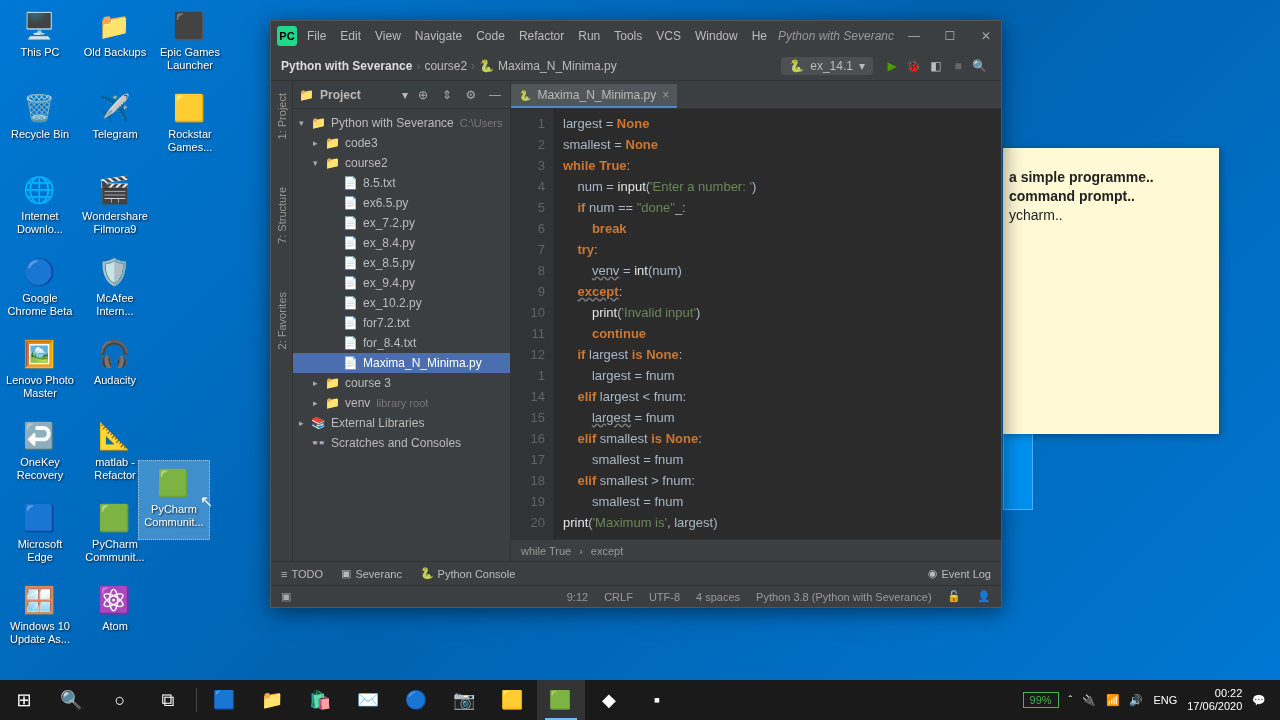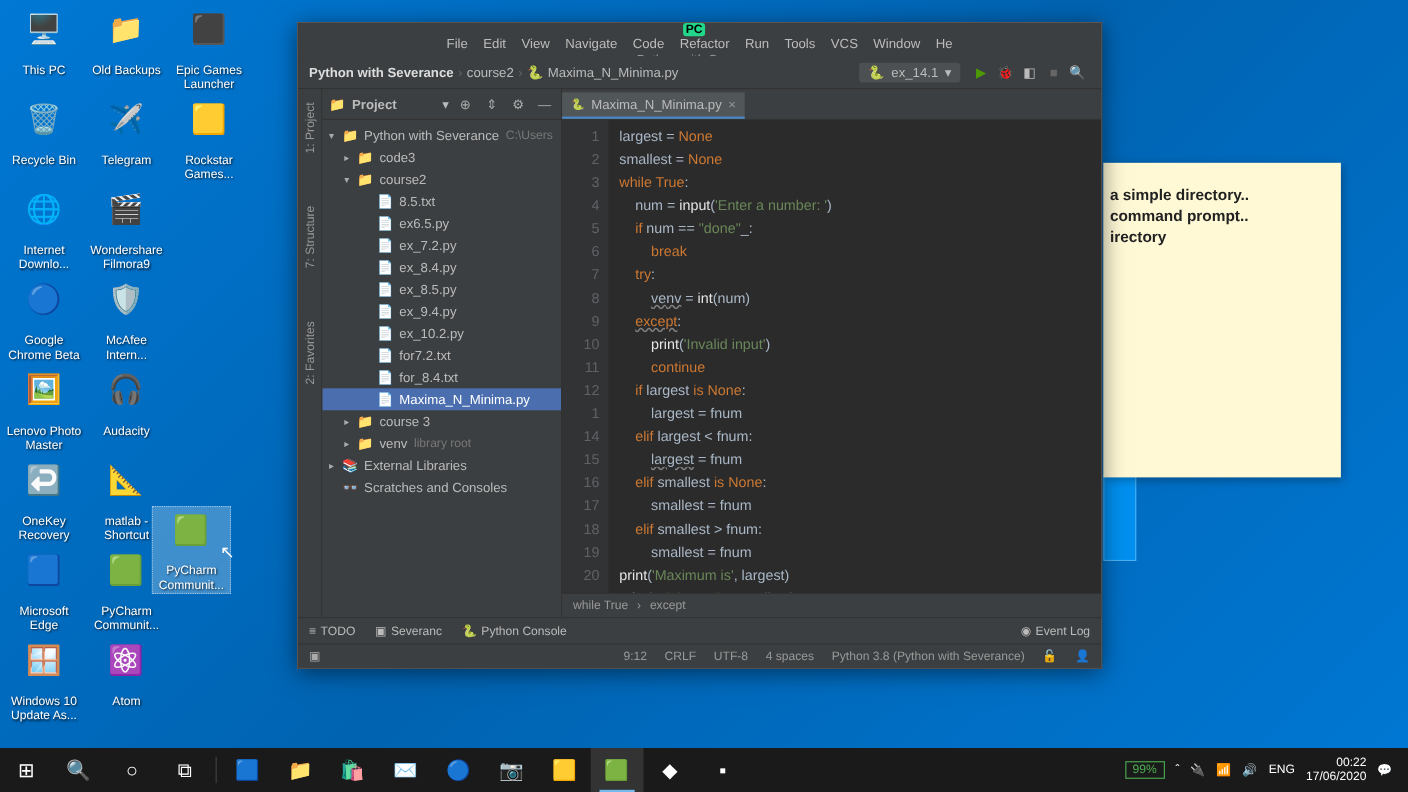--- a/index.html
+++ b/index.html
@@ -4,25 +4,25 @@
 <style>
 * { margin: 0; padding: 0; box-sizing: border-box; font-family: "Segoe UI", Arial, sans-serif; }
 body { width: 1280px; height: 720px; background: linear-gradient(135deg, #0078d4 0%, #0063b1 50%, #0078d4 100%); overflow: hidden; position: relative; }
 
 
 .desktop { position: absolute; top: 0; left: 0; width: 260px; height: 680px; padding: 4px; }
 .desktop-col { float: left; width: 75px; }
 .desktop-icon { width: 72px; height: 80px; display: flex; flex-direction: column; align-items: center; justify-content: flex-start; padding-top: 4px; cursor: pointer; margin-bottom: 2px; }
 .desktop-icon.selected { background: rgba(255,255,255,0.25); border: 1px dotted rgba(255,255,255,0.5); }
 .di-img { width: 36px; height: 36px; display: flex; align-items: center; justify-content: center; font-size: 26px; }
-.di-label { color: #fff; font-size: 11px; text-align: center; text-shadow: 1px 1px 2px rgba(0,0,0,0.8); line-height: 13px; max-width: 72px; word-wrap: break-word; margin-top: 14px; }
+.di-label { color: #fff; font-size: 11px; text-align: center; text-shadow: 1px 1px 2px rgba(0,0,0,0.8); line-height: 13px; max-width: 72px; word-wrap: break-word; margin-top: 2px; }
 
 
 .ide { position: absolute; left: 270px; top: 20px; width: 732px; height: 588px; background: #3c3f41; border: 1px solid #555; box-shadow: 0 4px 20px rgba(0,0,0,0.5); display: flex; flex-direction: column; color: #bbb; font-size: 12px; }
-.titlebar { height: 30px; display: flex; align-items: center; background: #3c3f41; padding: 0 6px; flex-direction: column; }
+.titlebar { height: 30px; display: flex; align-items: center; background: #3c3f41; padding: 0 6px; }
 .tb-icon { width: 20px; height: 20px; background: #21d789; border-radius: 3px; margin-right: 10px; display:flex;align-items:center;justify-content:center;font-size:11px;font-weight:bold;color:#000;}
 .menu { display: flex; gap: 14px; flex: 0 0 auto; }
 .menu span { color: #bbb; cursor: pointer; }
 .tb-title { flex: 1; text-align: center; color: #999; font-style: italic; }
 .winbtns { display: flex; gap: 18px; }
 .winbtn { width: 18px; height: 18px; display: flex; align-items: center; justify-content: center; color: #aaa; cursor: pointer; }
 
 .toolbar { height: 30px; background: #3c3f41; border-bottom: 1px solid #323232; display: flex; align-items: center; padding: 0 10px; }
 .breadcrumb { flex: 1; display: flex; align-items: center; gap: 4px; color: #bbb; }
 .breadcrumb .sep { color: #666; }
@@ -51,21 +51,21 @@
 .ind1 { padding-left: 20px; } .ind2 { padding-left: 38px; }
 
 .editor { flex: 1; display: flex; flex-direction: column; background: #2b2b2b; min-width: 0; }
 .tabs { height: 28px; background: #3c3f41; display: flex; align-items: flex-end; border-bottom: 1px solid #323232; }
 .tab { background: #515658; padding: 4px 8px; display: flex; align-items: center; gap: 6px; color: #bbb; border-bottom: 2px solid #4a88c7; }
 .tab .ticon2 { color: #ffc66d; font-size: 10px; }
 .tab .close { color: #999; cursor: pointer; }
 .code-area { flex: 1; display: flex; font-family: "JetBrains Mono", Consolas, monospace; font-size: 13px; overflow: hidden; }
 .gutter { width: 42px; background: #313335; text-align: right; padding: 4px 8px 0 0; color: #606366; line-height: 21px; }
 .code { flex: 1; padding: 4px 0 0 10px; line-height: 21px; white-space: pre; color: #a9b7c6; position: relative; }
-.kw { color: #cc7832; } .str { color: #6a8759; } .fn { color: #e5e5e5; } .id { color: #a9b7c6; } .u { text-decoration: underline wavy #808080; }
+.kw { color: #cc7832; font-weight: bold; } .str { color: #6a8759; } .fn { color: #e5e5e5; } .id { color: #a9b7c6; } .u { text-decoration: underline wavy #808080; }
 .crumb-bar { height: 22px; background: #3c3f41; border-top: 1px solid #323232; display: flex; align-items: center; padding: 0 10px; gap: 8px; color: #999; font-size: 11px; }
 
 .bottom-panel { height: 24px; background: #3c3f41; border-top: 1px solid #323232; display: flex; align-items: center; padding: 0 10px; gap: 18px; }
 .bp-item { display: flex; align-items: center; gap: 4px; cursor: pointer; color: #bbb; font-size: 11px; }
 .bp-spacer { flex: 1; }
 
 .statusbar { height: 22px; background: #3c3f41; border-top: 1px solid #323232; display: flex; align-items: center; padding: 0 10px; gap: 16px; color: #999; font-size: 11px; justify-content: flex-end; }
 .statusbar .sb-left { margin-right: auto; color:#aaa; }
 
 
@@ -141,21 +141,21 @@
       <div class="desktop-icon">
         <div class="di-img">🛡️</div>
         <div class="di-label">McAfee Intern...</div>
       </div>
       <div class="desktop-icon">
         <div class="di-img">🎧</div>
         <div class="di-label">Audacity</div>
       </div>
       <div class="desktop-icon">
         <div class="di-img">📐</div>
-        <div class="di-label">matlab - Shortcut</div>
+        <div class="di-label">matlab - Refactor</div>
       </div>
       <div class="desktop-icon">
         <div class="di-img">🟩</div>
         <div class="di-label">PyCharm Communit...</div>
       </div>
       <div class="desktop-icon">
         <div class="di-img">⚛️</div>
         <div class="di-label">Atom</div>
       </div>
     </div>
@@ -173,23 +173,23 @@
 
 <div class="desktop-icon selected" style="position:absolute;left:138px;top:460px;">
   <div class="di-img">🟩</div>
   <div class="di-label">PyCharm Communit...</div>
 </div>
 <div class="cursor">↖</div>
 
 <div class="accent-rect"></div>
 
 <div class="sticky">
-  <div><b>a simple directory..</b></div>
+  <div><b>a simple programme..</b></div>
   <div><b>command prompt..</b></div>
-  <div><b>irectory</b></div>
+  <div>ycharm..</div>
 </div>
 
 <div class="ide">
   <div class="titlebar">
     <div class="tb-icon">PC</div>
     <div class="menu" id="main-menu">
         <span>File</span>
         <span>Edit</span>
         <span>View</span>
         <span>Navigate</span>

